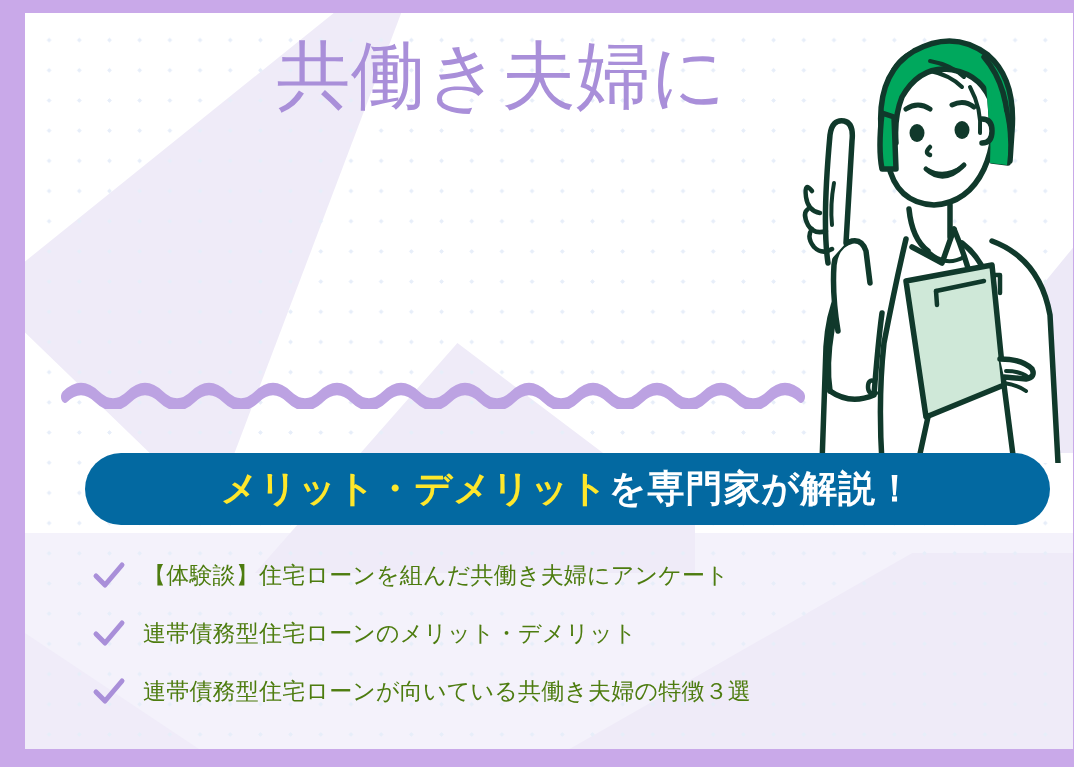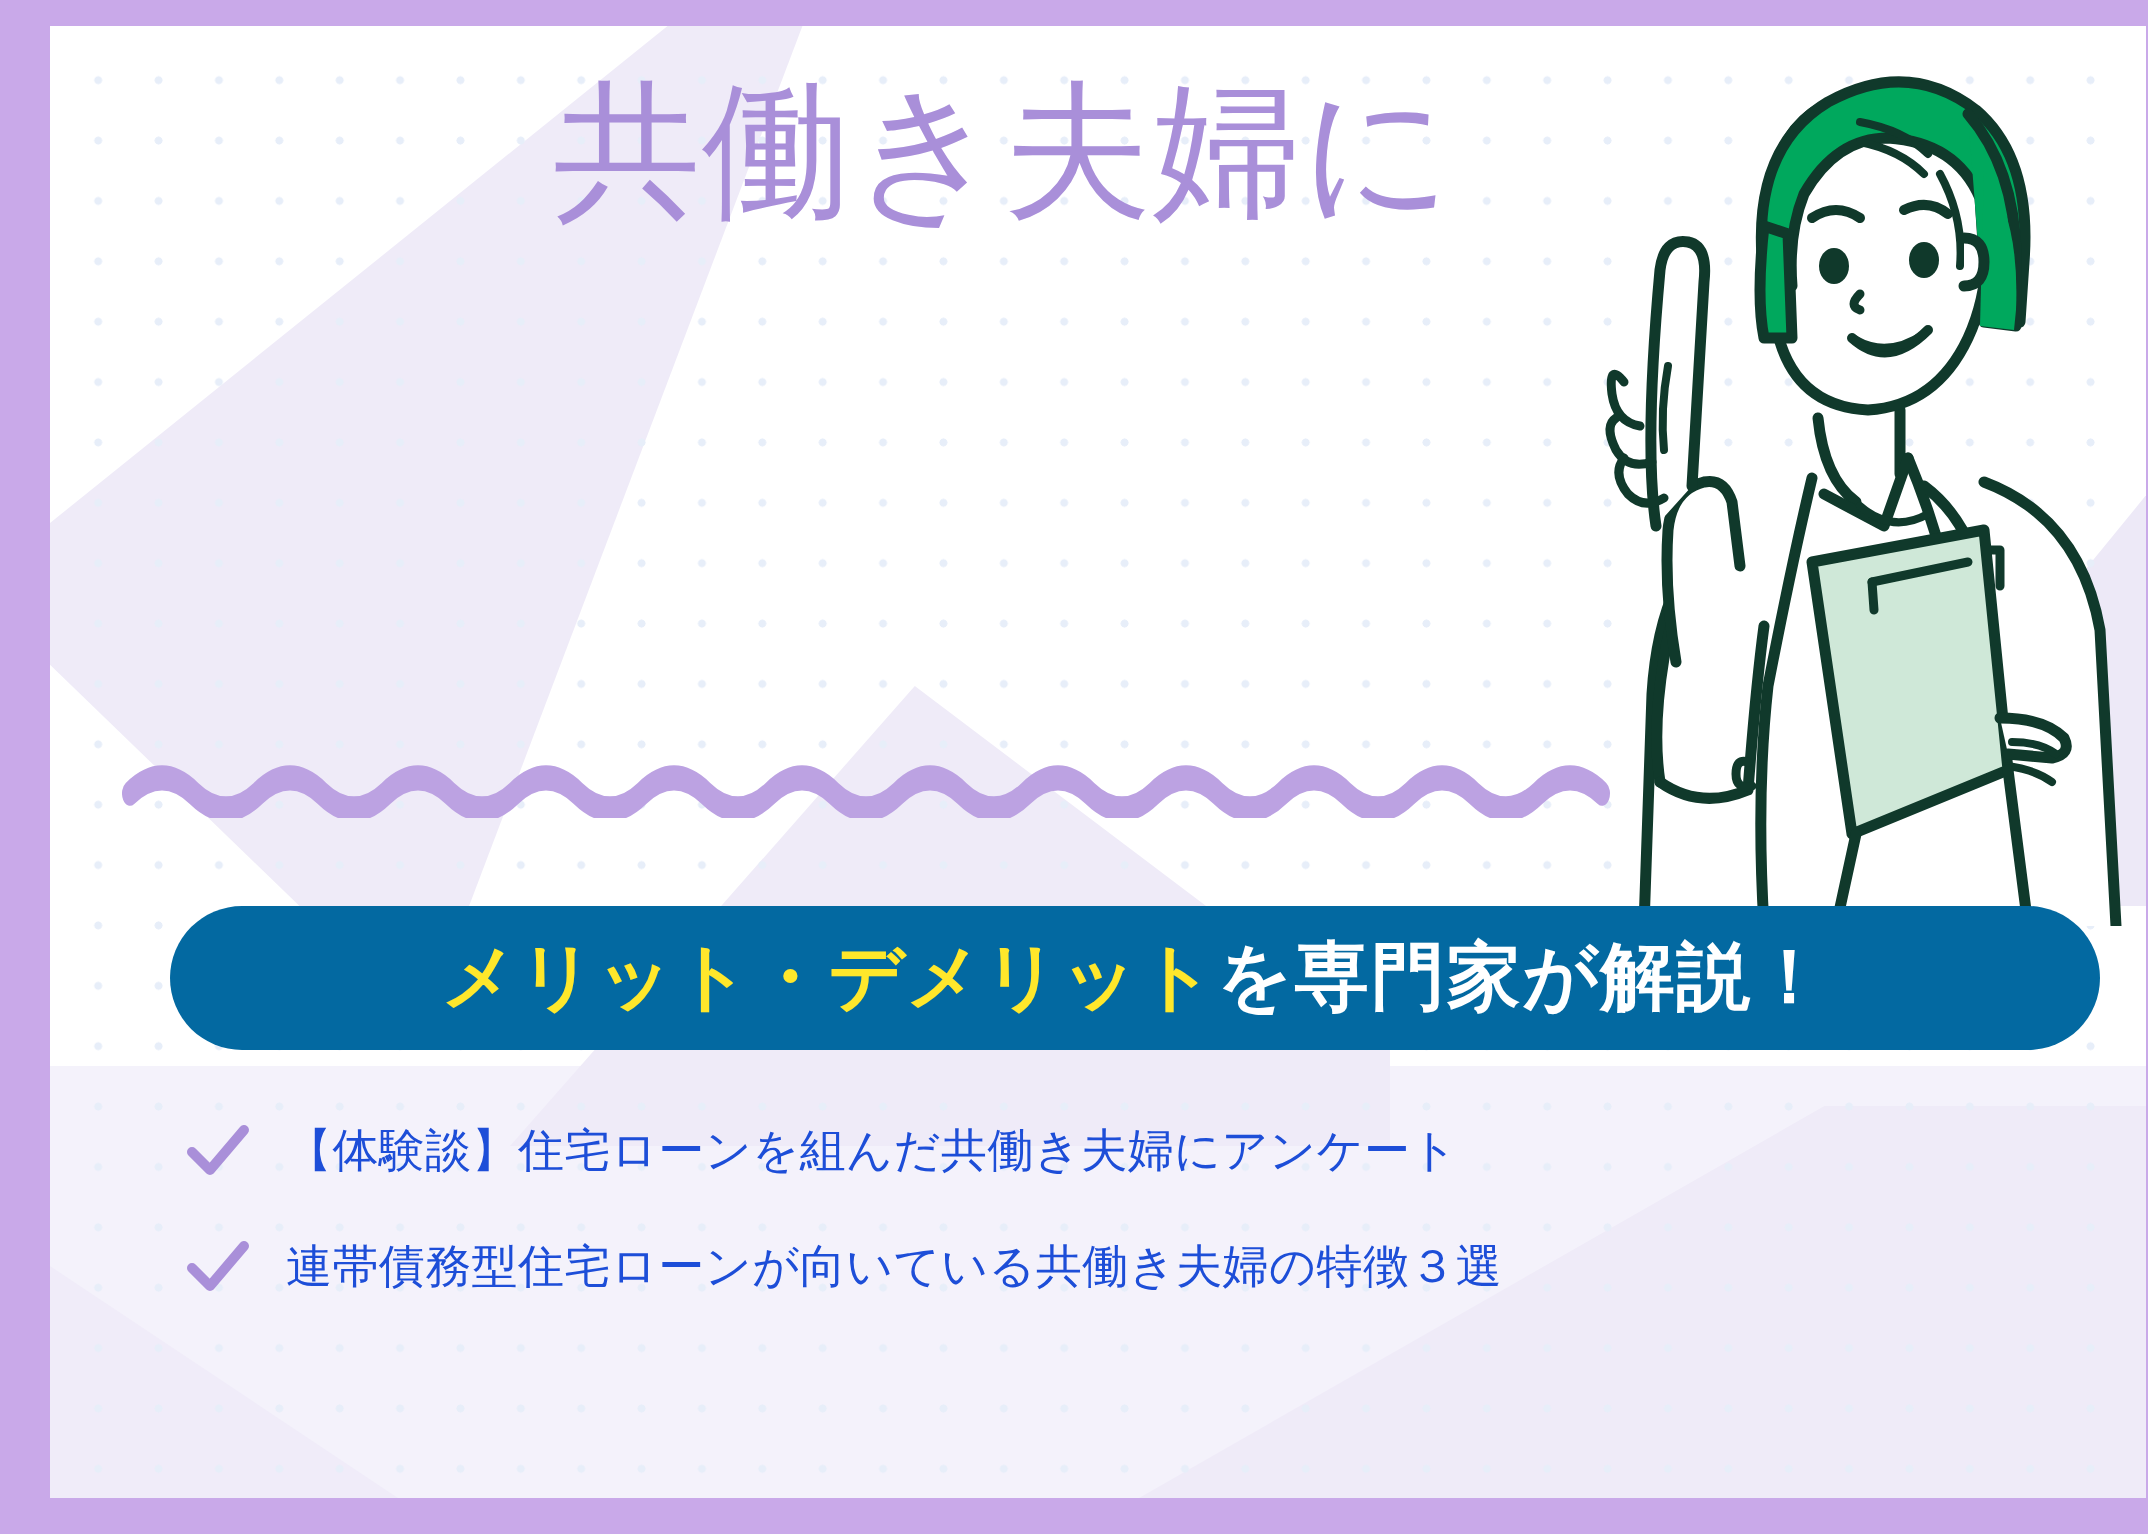--- a/index.html
+++ b/index.html
@@ -144,21 +144,21 @@
     align-items: center;
     height: 58px;
   }
   .check-icon {
     flex: 0 0 auto;
     width: 40px; height: 40px;
     margin-right: 14px;
   }
   .check-icon svg { display: block; width: 100%; height: 100%; }
   .bullet-text {
-    color: #1d4ed8;
+    color: #4d7c0f;
     font-size: 23px;
     font-weight: 400;
     letter-spacing: 0.2px;
     white-space: nowrap;
   }
 </style>
 </head>
 <body>
 
 <div class="banner">
@@ -275,20 +275,28 @@
 
       <div class="bullet-row">
         <span class="check-icon">
           <svg viewBox="0 0 40 40" xmlns="http://www.w3.org/2000/svg">
             <path d="M7 21 L16 30 L33 10" fill="none" stroke="#A98FD9" stroke-width="5" stroke-linecap="round" stroke-linejoin="round"></path>
           </svg>
         </span>
         <span class="bullet-text">【体験談】住宅ローンを組んだ共働き夫婦にアンケート</span>
       </div>
 
+      <div class="bullet-row">
+        <span class="check-icon">
+          <svg viewBox="0 0 40 40" xmlns="http://www.w3.org/2000/svg">
+            <path d="M7 21 L16 30 L33 10" fill="none" stroke="#A98FD9" stroke-width="5" stroke-linecap="round" stroke-linejoin="round"></path>
+          </svg>
+        </span>
+        <span class="bullet-text">連帯債務型住宅ローンのメリット・デメリット</span>
+      </div>
 
       <div class="bullet-row">
         <span class="check-icon">
           <svg viewBox="0 0 40 40" xmlns="http://www.w3.org/2000/svg">
             <path d="M7 21 L16 30 L33 10" fill="none" stroke="#A98FD9" stroke-width="5" stroke-linecap="round" stroke-linejoin="round"></path>
           </svg>
         </span>
         <span class="bullet-text">連帯債務型住宅ローンが向いている共働き夫婦の特徴３選</span>
       </div>
 

